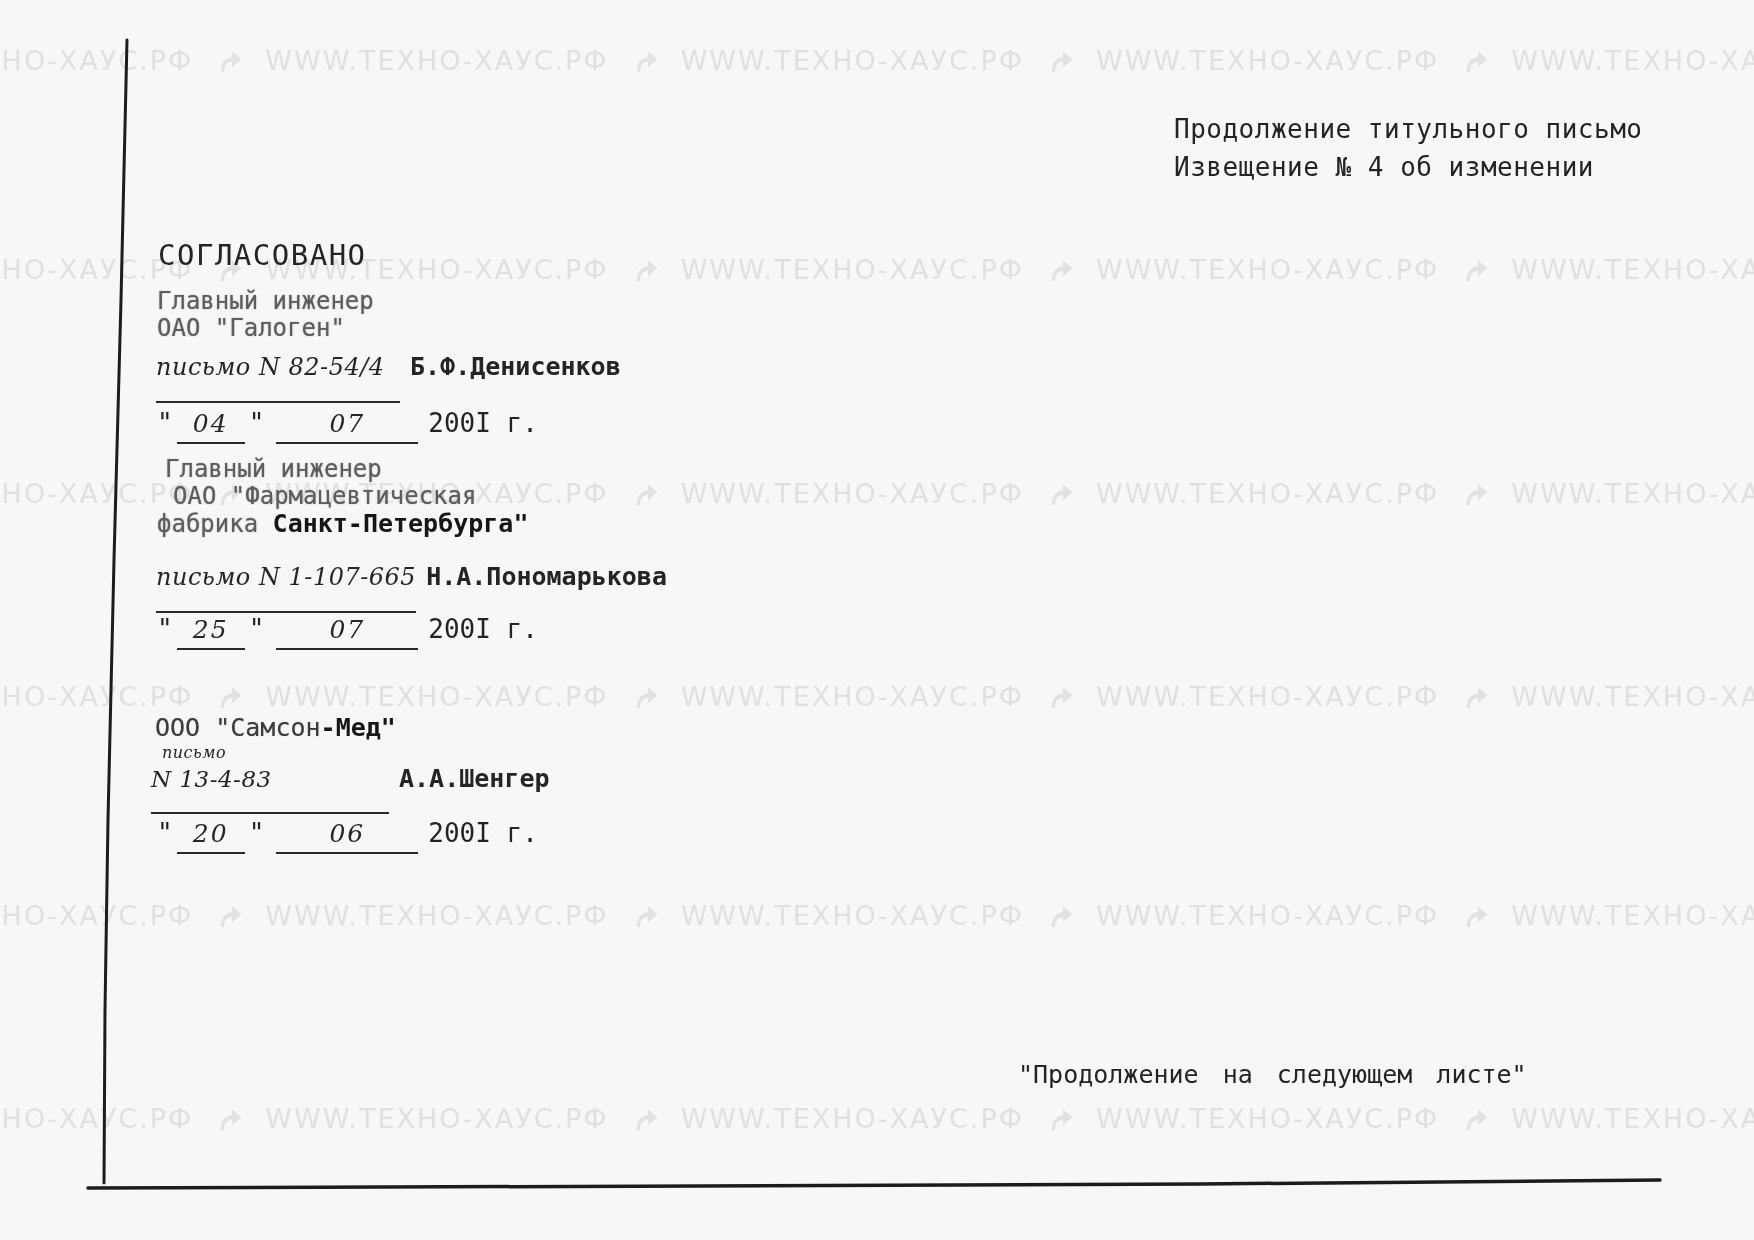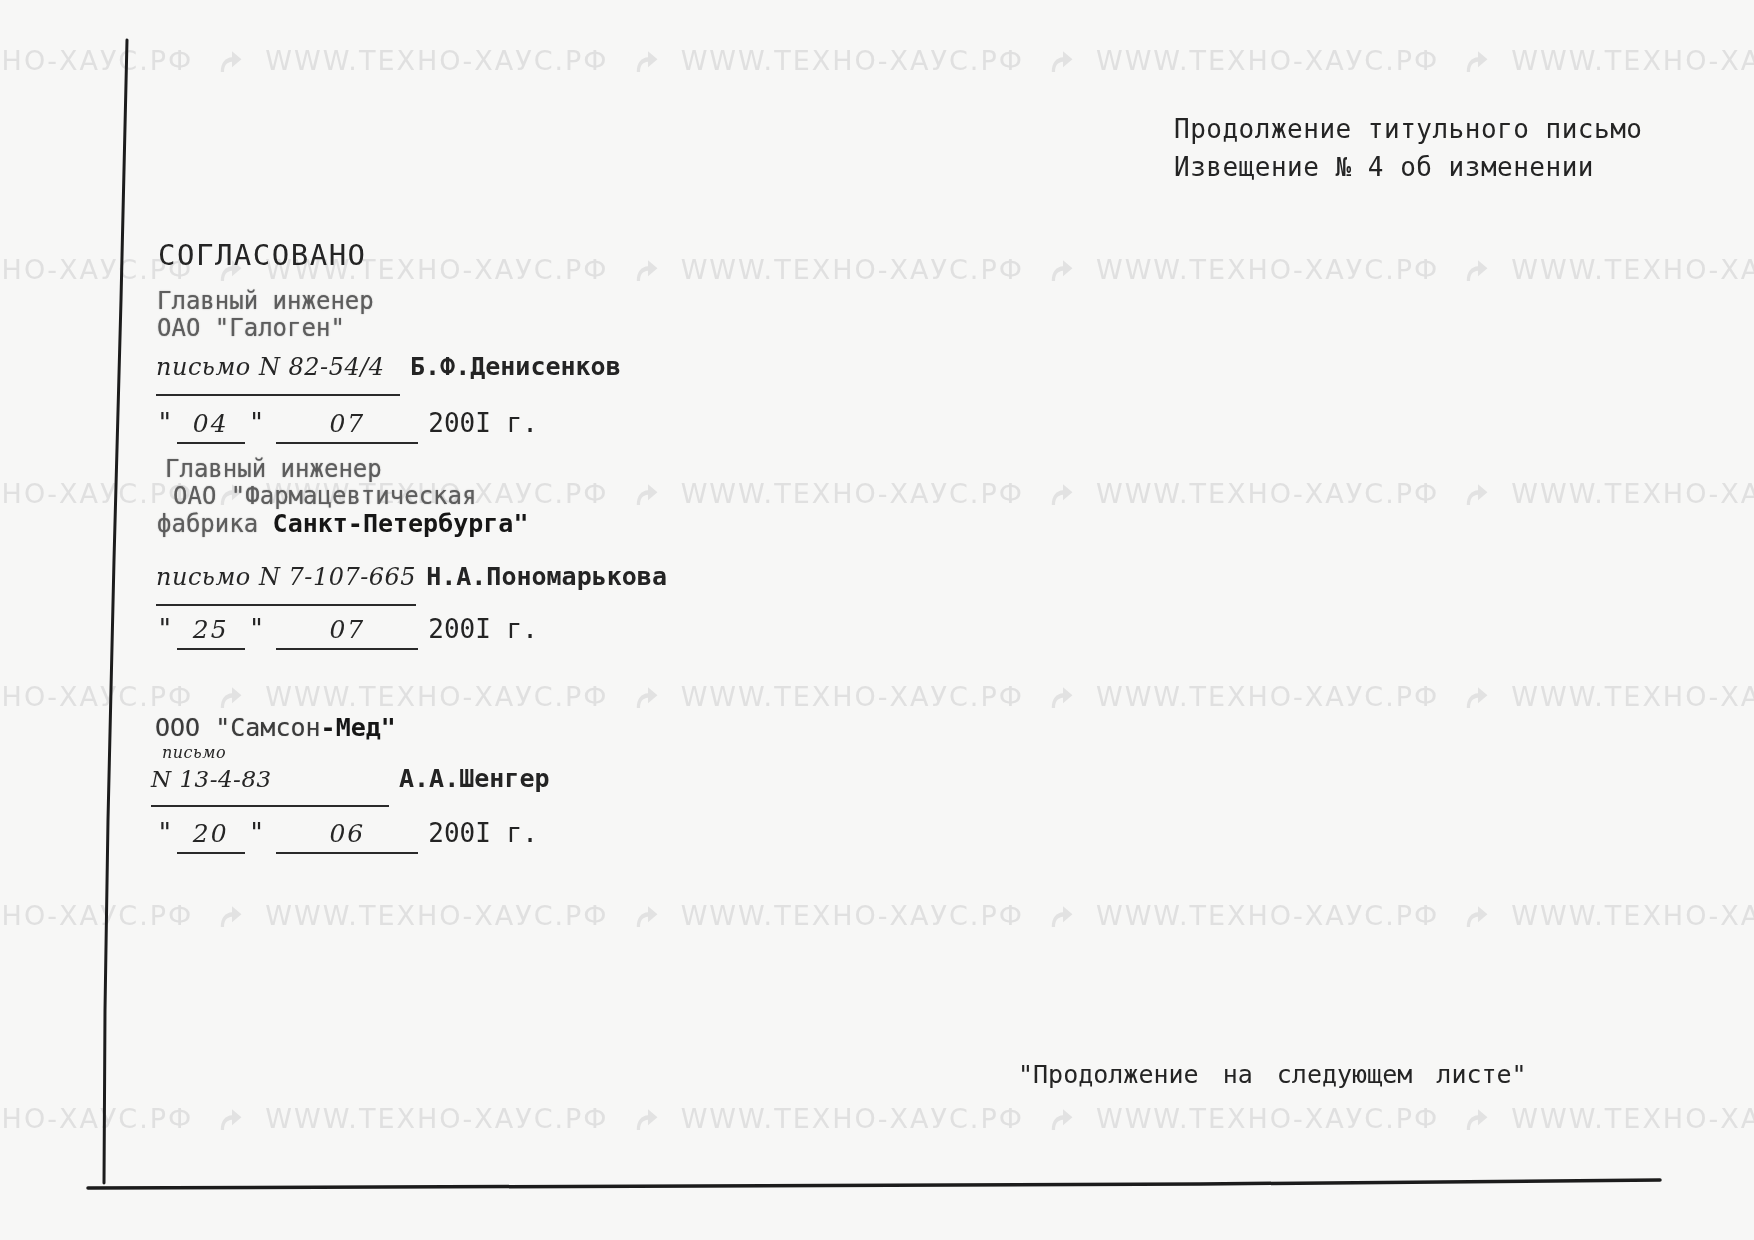--- a/index.html
+++ b/index.html
@@ -37,21 +37,21 @@
   .approved{left:158px;top:238px;font-size:29px;letter-spacing:1.5px;}
 
   .title{font-size:24px;line-height:27px;}
   .title2{font-size:24px;line-height:27px;}
   .bold-part{font-weight:bold;color:#161616;text-shadow:none;font-size:25px;}
 
   .letter-row{display:flex;align-items:baseline;}
   .letter-underline{
     display:inline-block;min-width:244px;
     border-bottom:2.5px solid #2a2a2a;
-    padding-bottom:13px;
+    padding-bottom:20px;
     font-size:24px;letter-spacing:.5px;
   }
   .letter-underline.narrow{min-width:238px;font-size:23px;}
   .name{font-size:25px;margin-left:10px;font-weight:bold;}
 
   .date-row{display:flex;align-items:baseline;font-size:26px;}
   .q{font-size:26px;}
   .du{
     display:inline-block;text-align:center;
     border-bottom:2.5px solid #2a2a2a;padding-bottom:4px;
@@ -217,21 +217,21 @@
       <span class="hw du month">07</span>
       <span class="t year">200I г.</span>
     </div>
 
     <div class="abs title2 t" style="left:157px;top:456px;">
       <div class="faded" style="padding-left:8px;">Главный инженер</div>
       <div class="faded" style="padding-left:16px;">ОАО "Фармацевтическая</div>
       <div><span class="faded">фабрика </span><span class="bold-part">Санкт-Петербурга"</span></div>
     </div>
     <div class="abs letter-row" style="left:156px;top:562px;">
-      <span class="hw letter-underline">письмо N 7-107-665</span>
+      <span class="hw letter-underline">письмо N 1-107-665</span>
       <span class="t name">Н.А.Пономарькова</span>
     </div>
     <div class="abs date-row" style="left:157px;top:614px;">
       <span class="t q">"</span>
       <span class="hw du day">25</span>
       <span class="t q">"</span>
       <span class="hw du month">07</span>
       <span class="t year">200I г.</span>
     </div>
 

